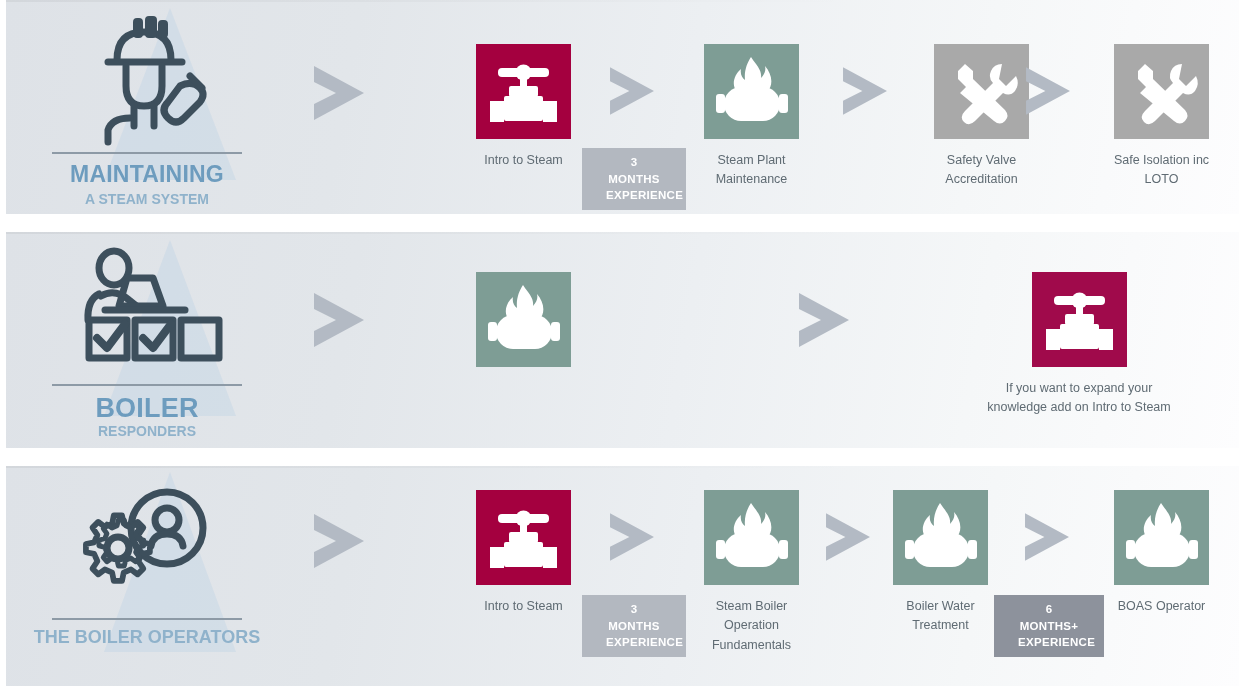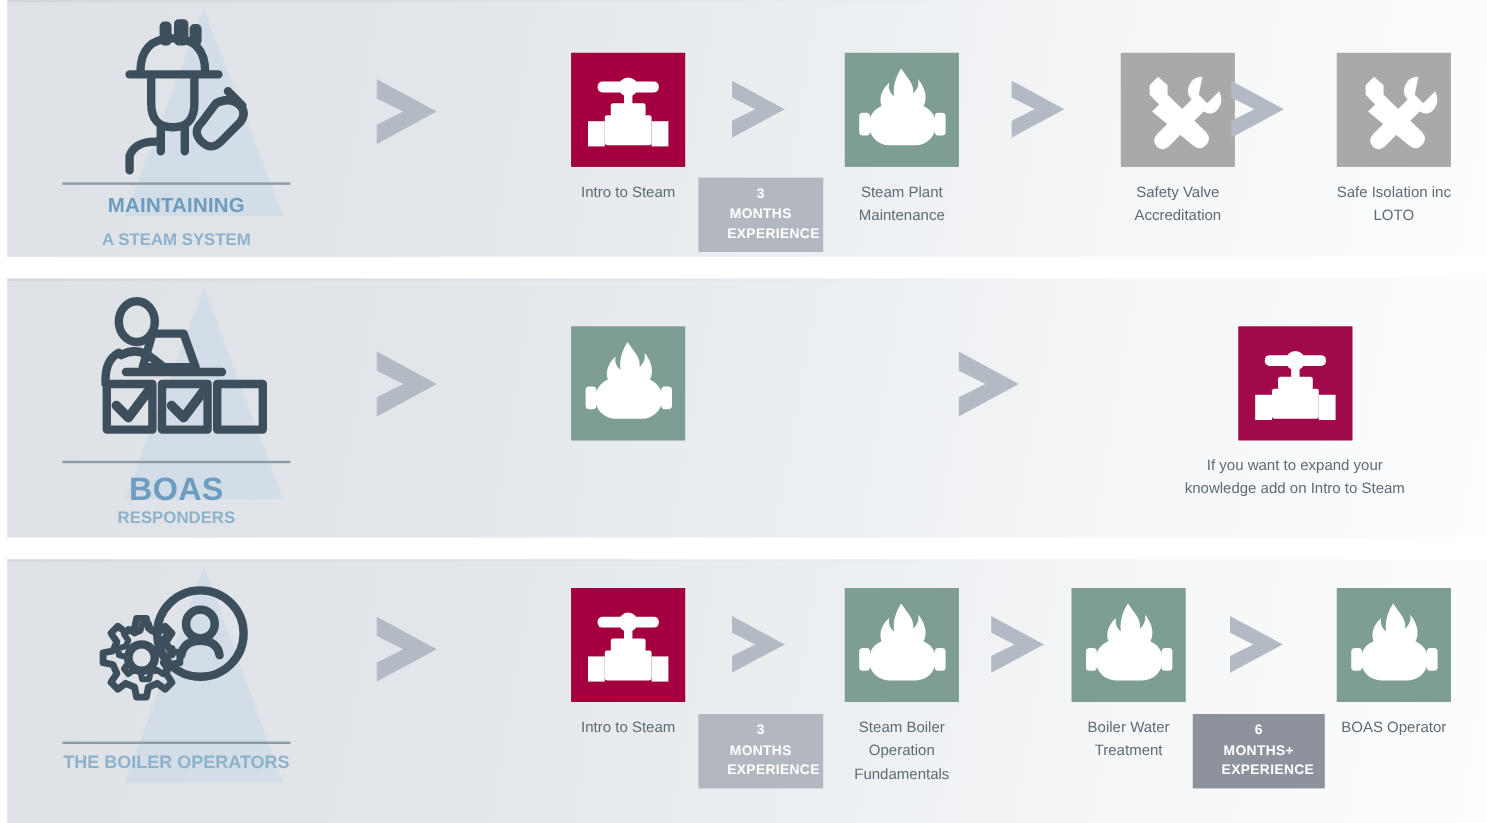--- a/index.html
+++ b/index.html
@@ -85,21 +85,21 @@
             <line x1="36" y1="48" x2="110" y2="48"></line>
             <path d="M54 52 L54 72 Q54 92 72 92 Q90 92 90 72 L90 52"></path>
             <path d="M62 92 L62 112 M82 92 L82 112"></path>
             <path d="M58 104 Q40 104 36 116 L36 128"></path>
             <path d="M108 72 Q120 66 128 74 Q134 80 128 88 L112 104 Q104 112 96 104 Q88 96 96 88 Z"></path>
             <path d="M118 62 L130 74"></path>
           </g>
         </svg>
       </span>
       <div class="title-rule" style="top:152px;"></div>
-      <div class="t-main" style="top:163px;font-size:17px;">MAINTAINING</div>
+      <div class="t-main" style="top:163px;font-size:23px;">MAINTAINING</div>
       <div class="t-sub" style="top:192px;font-size:14px;">A STEAM SYSTEM</div>
     </div>
 
     <span class="chev" style="left:300px;top:60px;">
       <svg width="66" height="66" viewBox="0 0 66 66">
           <path d="M8 6 L58 33 L8 60 L8 44 L30 33 L8 22 Z" fill="#b3bac4"></path>
         </svg>
     </span>
 
     <div class="step" style="left:447px;top:44px;width:141px;">
@@ -202,21 +202,21 @@
             <line x1="38" y1="66" x2="118" y2="66"></line>
             <rect x="22" y="76" width="38" height="38"></rect>
             <rect x="68" y="76" width="38" height="38"></rect>
             <rect x="114" y="76" width="38" height="38"></rect>
             <path d="M30 94 L40 104 L58 80" stroke-width="8"></path>
             <path d="M76 94 L86 104 L104 80" stroke-width="8"></path>
           </g>
         </svg>
       </span>
       <div class="title-rule" style="top:152px;"></div>
-      <div class="t-main" style="top:163px;font-size:27px;">BOAS</div>
+      <div class="t-main" style="top:163px;font-size:27px;">BOILER</div>
       <div class="t-sub" style="top:192px;font-size:14px;">RESPONDERS</div>
     </div>
 
     <span class="chev" style="left:300px;top:55px;">
       <svg width="66" height="66" viewBox="0 0 66 66">
           <path d="M8 6 L58 33 L8 60 L8 44 L30 33 L8 22 Z" fill="#b3bac4"></path>
         </svg>
     </span>
 
     <div class="step" style="left:405px;top:40px;width:225px;">
@@ -270,21 +270,21 @@
             <circle cx="100" cy="48" r="36"></circle>
             <circle cx="100" cy="40" r="12"></circle>
             <path d="M84 66 Q86 54 100 54 Q114 54 116 66"></path>
             <path d="M40 26 L50 26 L52 36 L61 40 L69 34 L76 41 L70 50 L74 59 L84 61 L84 71 L74 73 L70 82 L76 91 L69 98 L61 92 L52 96 L50 106 L40 106 L38 96 L29 92 L21 98 L14 91 L20 82 L16 73 L6 71 L6 61 L16 59 L20 50 L14 41 L21 34 L29 40 L38 36 Z" transform="translate(14,14) scale(0.82)"></path>
             <circle cx="51" cy="68" r="11"></circle>
             <path d="M102 86 L110 86 L112 94 L119 97 L126 92 L131 98 L126 105 L129 112 L137 114 L137 122 L129 124 L126 131 L131 138 L126 144 L119 139 L112 142 L110 150 L102 150 L100 142 L93 139 L86 144 L81 138 L86 131 L83 124 L75 122 L75 114 L83 112 L86 105 L81 98 L86 92 L93 97 L100 94 Z" transform="translate(-22,-22) scale(0.72)"></path>
           </g>
         </svg>
       </span>
       <div class="title-rule" style="top:152px;"></div>
-      <div class="t-sub" style="top:162px;font-size:15px;">THE BOILER OPERATORS</div>
+      <div class="t-sub" style="top:162px;font-size:18px;">THE BOILER OPERATORS</div>
       <div class="t-main" style="top:180px;font-size:30px;margin-top:40px;">PROGRAMME</div>
     </div>
 
     <span class="chev" style="left:300px;top:42px;">
       <svg width="66" height="66" viewBox="0 0 66 66">
           <path d="M8 6 L58 33 L8 60 L8 44 L30 33 L8 22 Z" fill="#b3bac4"></path>
         </svg>
     </span>
 
     <div class="step" style="left:447px;top:24px;width:141px;">

